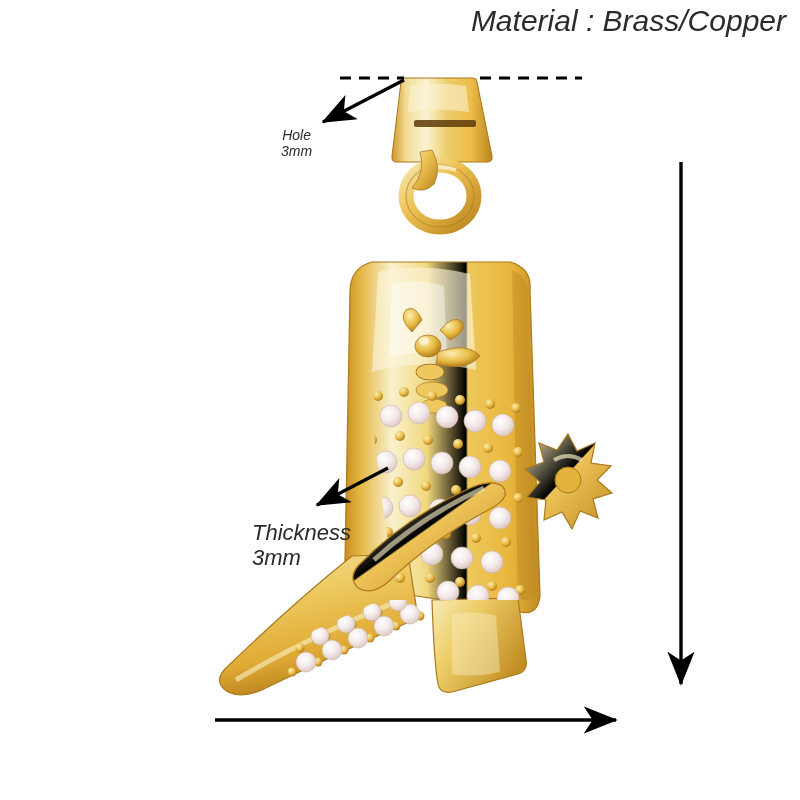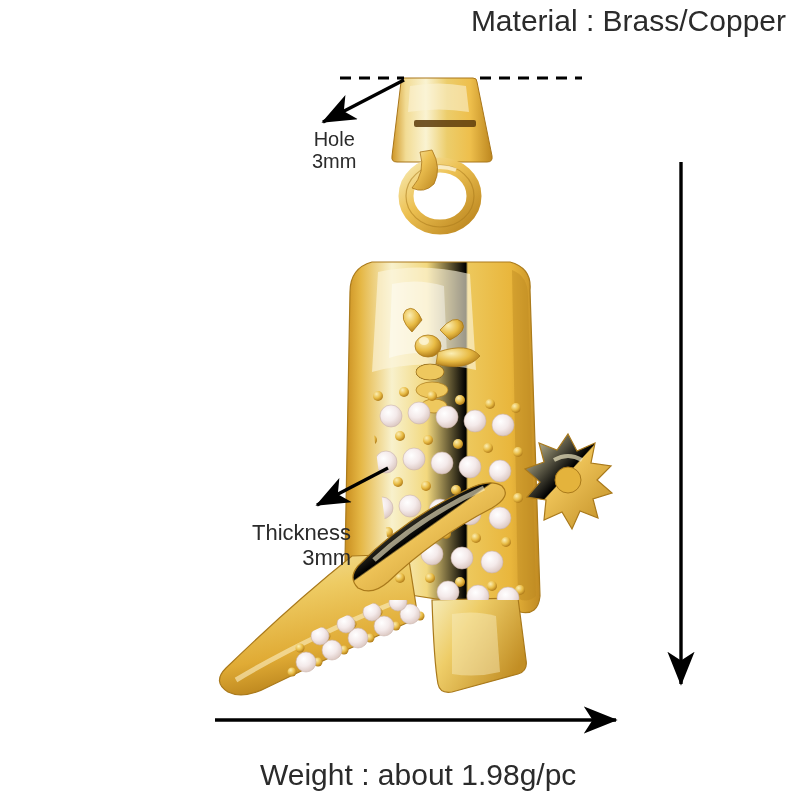--- a/index.html
+++ b/index.html
@@ -1,25 +1,25 @@
 <!DOCTYPE html>
 <html><head>
 <meta charset="utf-8">
 <style>
   html,body{margin:0;padding:0;}
   body{
     width:800px;height:800px;background:#ffffff;
     font-family:"Liberation Sans", sans-serif;
     color:#2b2b2b;position:relative;overflow:hidden;
   }
-  #stage{position:absolute;left:0;top:0;width:800px;height:800px;}
+  #stage{position:absolute;left:0;top:0;width:800px;height:800px;font-style:italic;}
   .lbl{position:absolute;white-space:pre;line-height:1.12;}
   #material-label{right:14px;top:4px;font-size:30px;text-align:right;}
-  #hole-label{left:312px;top:128px;font-size:20px;text-align:center;}
-  #thickness-label{left:252px;top:521px;font-size:22px;text-align:right;}
+  #hole-label{left:281px;top:128px;font-size:14px;text-align:center;}
+  #thickness-label{left:252px;top:521px;font-size:22px;text-align:left;}
   #height-label{left:690px;top:586px;font-size:30px;}
   #width-label{left:381px;top:730px;font-size:30px;}
   #weight-label{left:260px;top:758px;font-size:30px;}
   svg{position:absolute;left:0;top:0;}
 </style>
 </head>
 <body>
 
 <div id="stage">
 
@@ -240,15 +240,14 @@
     <line x1="681" y1="162" x2="681" y2="684" stroke="#000" stroke-width="3.4" marker-end="url(#arrHead)"></line>
 
     <line x1="215" y1="720" x2="616" y2="720" stroke="#000" stroke-width="3.4" marker-end="url(#arrHead)"></line>
   </svg>
 
   <div class="lbl" id="material-label">Material : Brass/Copper</div>
   <div class="lbl" id="hole-label">Hole
 3mm</div>
   <div class="lbl" id="thickness-label">Thickness
 3mm</div>
-  <div class="lbl" id="weight-label">Weight : about 1.98g/pc</div>
 
 </div>
 
 </body></html>

